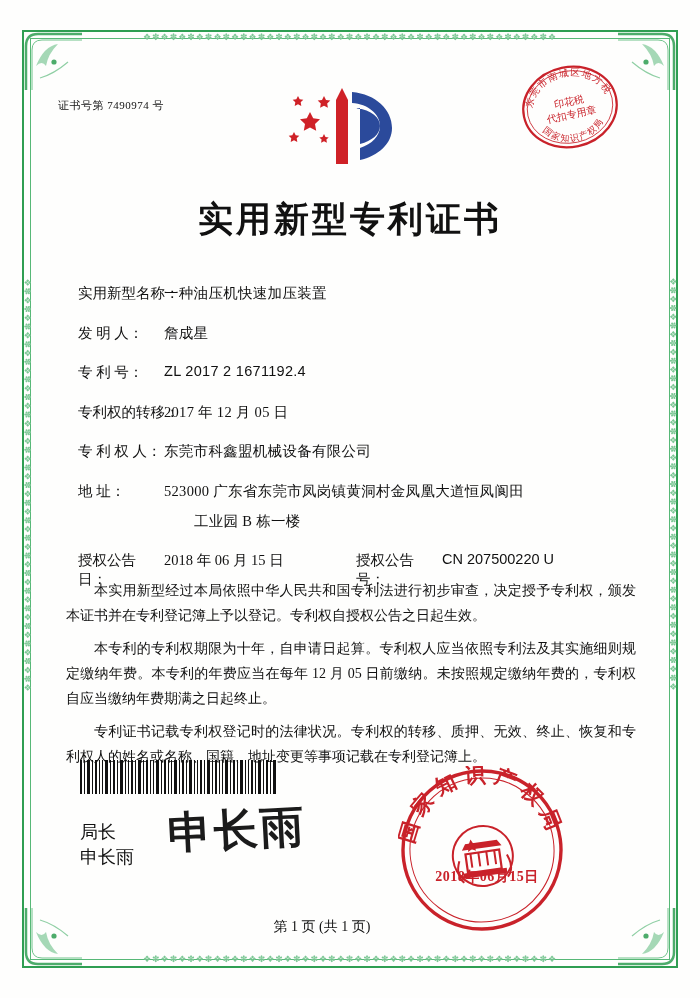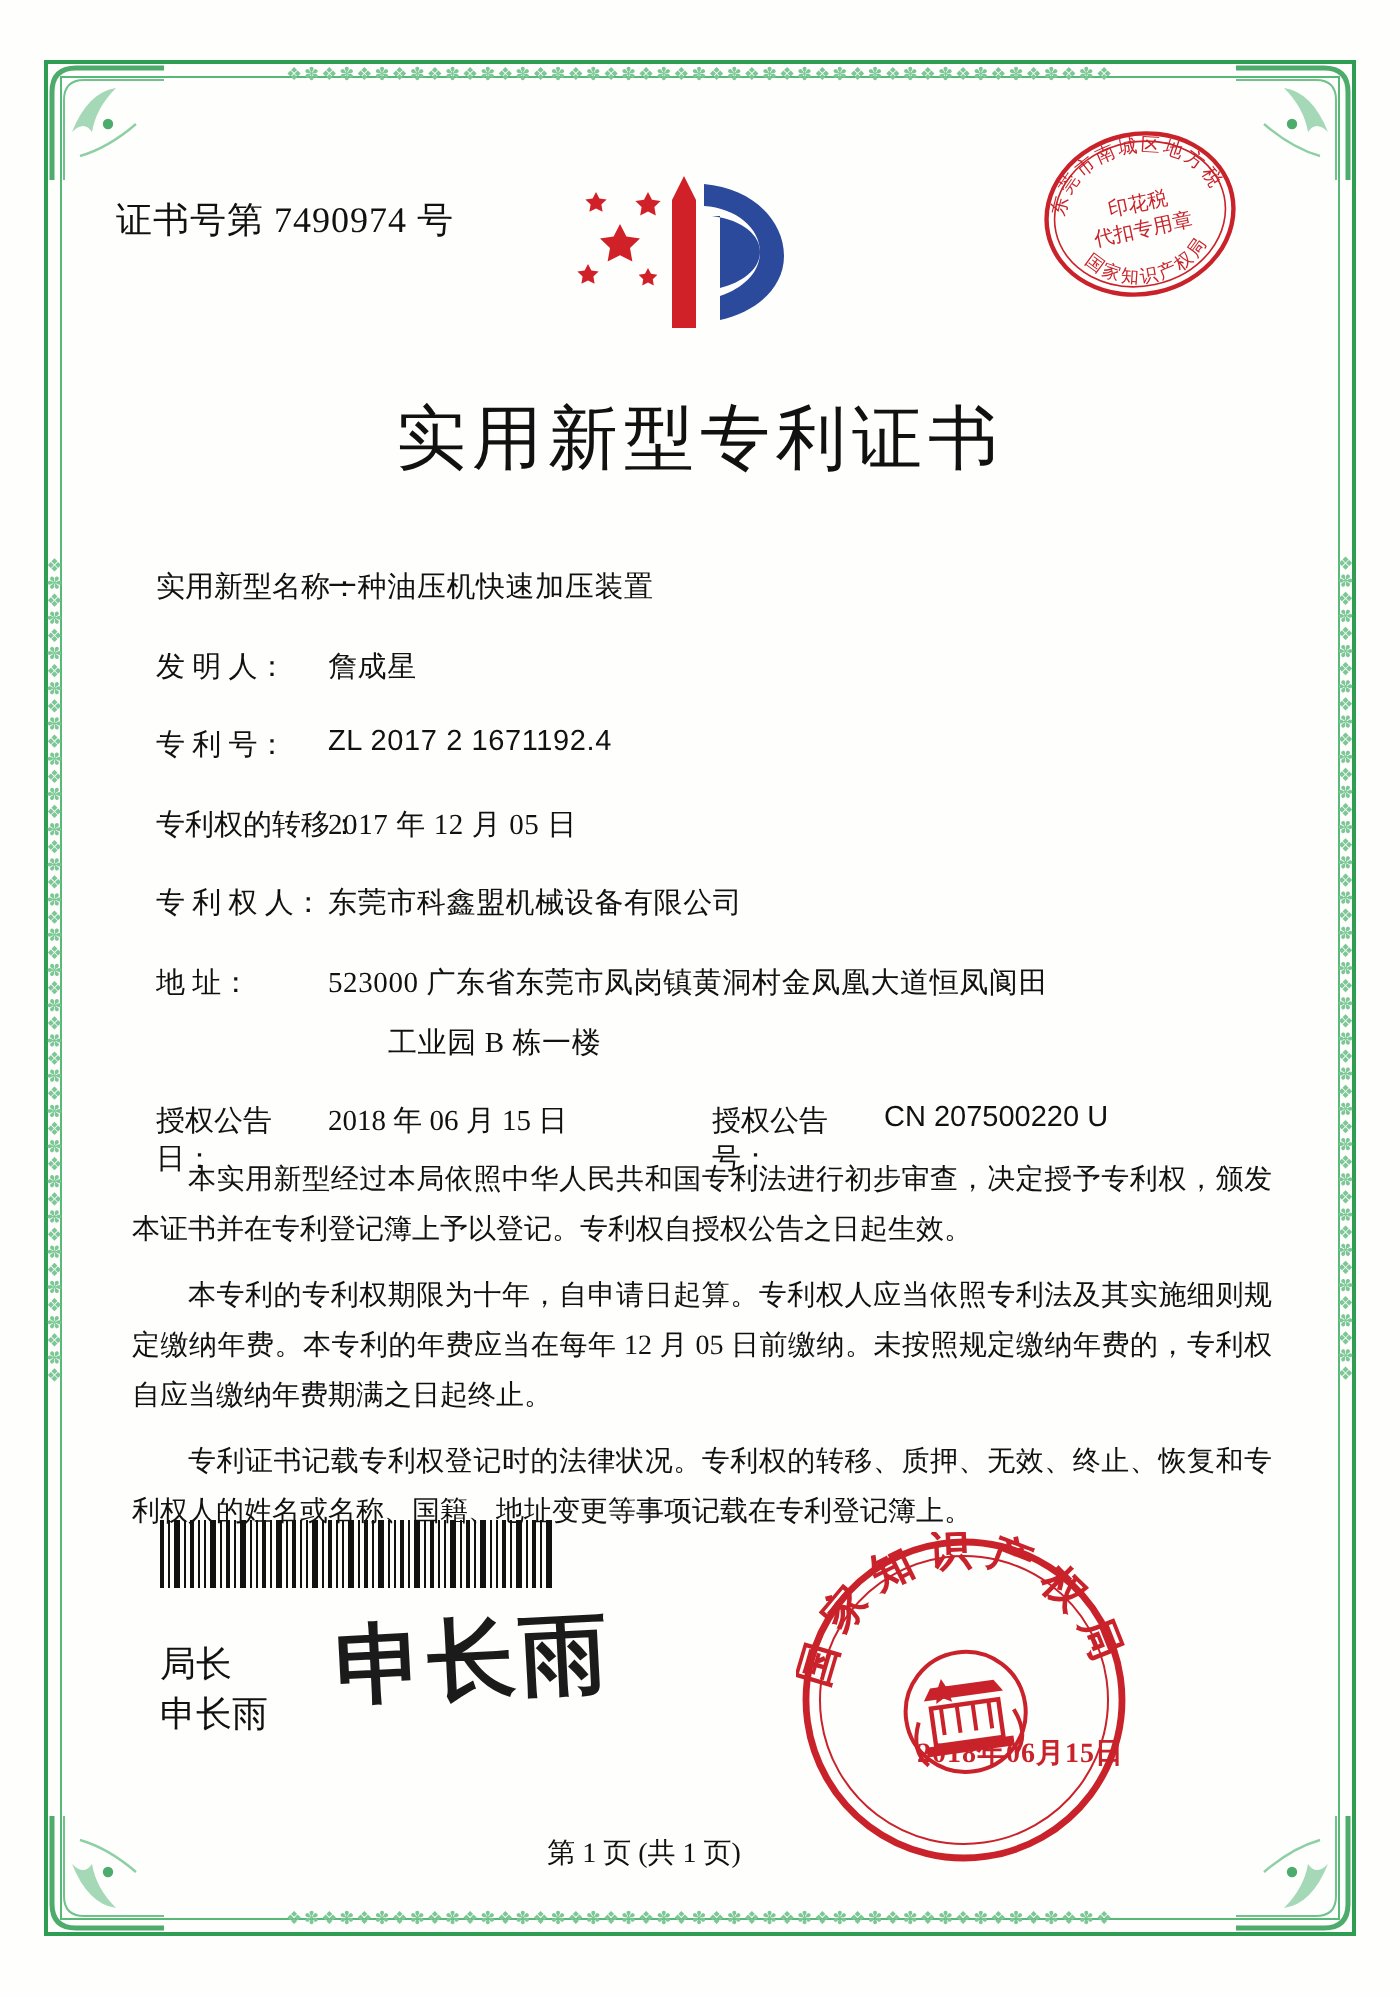--- a/index.html
+++ b/index.html
@@ -70,21 +70,21 @@
   .edge-right {
     left: 412px; top: 480px; width: 520px; text-align: center;
     transform: rotate(90deg);
   }
 
   
   .cert-no {
     position: absolute;
     left: 58px;
     top: 98px;
-    font-size: 18px;
+    font-size: 11px;
     letter-spacing: 0.5px;
   }
   .logo {
     position: absolute;
     left: 280px;
     top: 78px;
     width: 128px;
     height: 92px;
   }
   .red-seal-top {
@@ -94,21 +94,21 @@
     width: 104px;
     height: 104px;
   }
   .title {
     position: absolute;
     left: 0;
     top: 196px;
     width: 700px;
     text-align: center;
     font-size: 35px;
-    font-weight: normal;
+    font-weight: bold;
     letter-spacing: 3px;
     font-family: "Liberation Serif", "DejaVu Serif", serif;
   }
 
   
   .fields {
     position: absolute;
     left: 78px;
     top: 284px;
     width: 556px;
@@ -207,21 +207,21 @@
     left: 398px;
     top: 766px;
     width: 168px;
     height: 168px;
   }
   .seal-date {
     position: absolute;
     left: 412px;
     top: 868px;
     width: 150px;
-    text-align: right;
+    text-align: center;
     color: #c9222a;
     font-size: 14px;
     font-weight: bold;
     letter-spacing: 0.5px;
   }
 
   
   .footer {
     position: absolute;
     left: 0;

